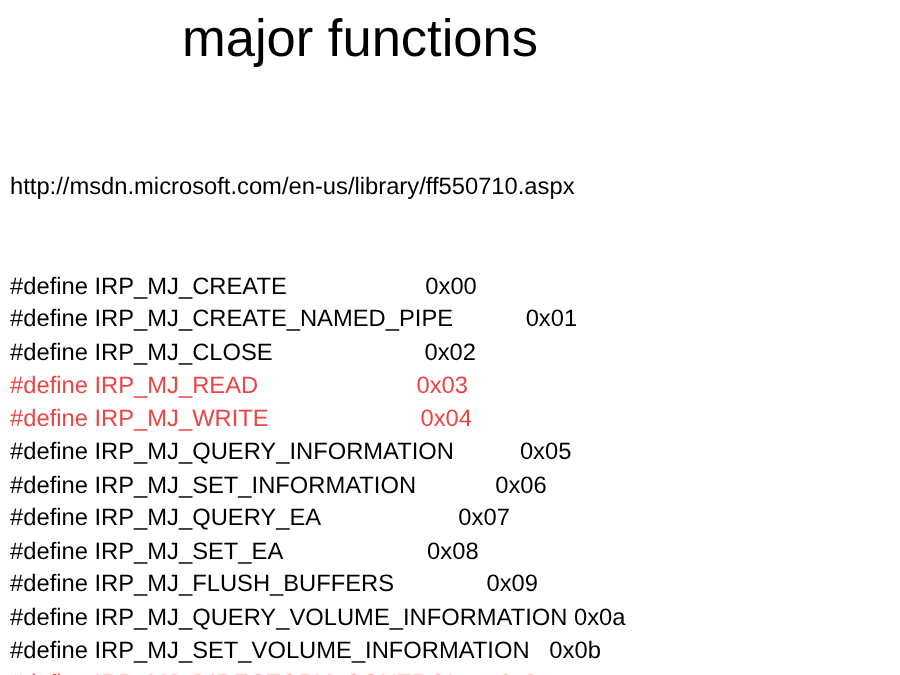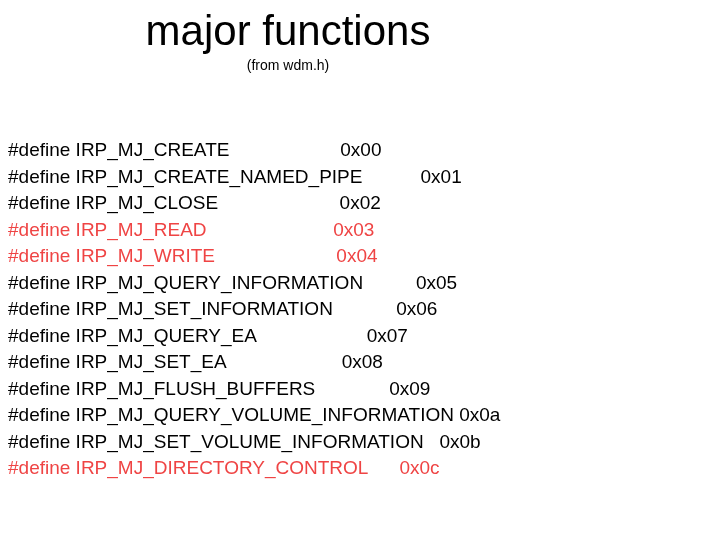--- a/index.html
+++ b/index.html
@@ -52,21 +52,21 @@
     color: #404040;
   }
 </style>
 </head>
 <body>
 
 <div class="slide">
 
   <div class="title">major functions</div>
 
-  <div class="subtitle">(from wdm.h)</div>
 
   <div class="body-block">
+    <div class="line">http://msdn.microsoft.com/en-us/library/ff550710.aspx</div>
     <div><div class="line">#define IRP_MJ_CREATE                     0x00</div><div class="line">#define IRP_MJ_CREATE_NAMED_PIPE           0x01</div><div class="line">#define IRP_MJ_CLOSE                       0x02</div><div class="line red">#define IRP_MJ_READ                        0x03</div><div class="line red">#define IRP_MJ_WRITE                       0x04</div><div class="line">#define IRP_MJ_QUERY_INFORMATION          0x05</div><div class="line">#define IRP_MJ_SET_INFORMATION            0x06</div><div class="line">#define IRP_MJ_QUERY_EA                     0x07</div><div class="line">#define IRP_MJ_SET_EA                      0x08</div><div class="line">#define IRP_MJ_FLUSH_BUFFERS              0x09</div><div class="line">#define IRP_MJ_QUERY_VOLUME_INFORMATION 0x0a</div><div class="line">#define IRP_MJ_SET_VOLUME_INFORMATION   0x0b</div><div class="line red">#define IRP_MJ_DIRECTORY_CONTROL      0x0c</div></div>
   </div>
 
   <div class="page-number">33</div>
 
 </div>
 
 </body></html>

